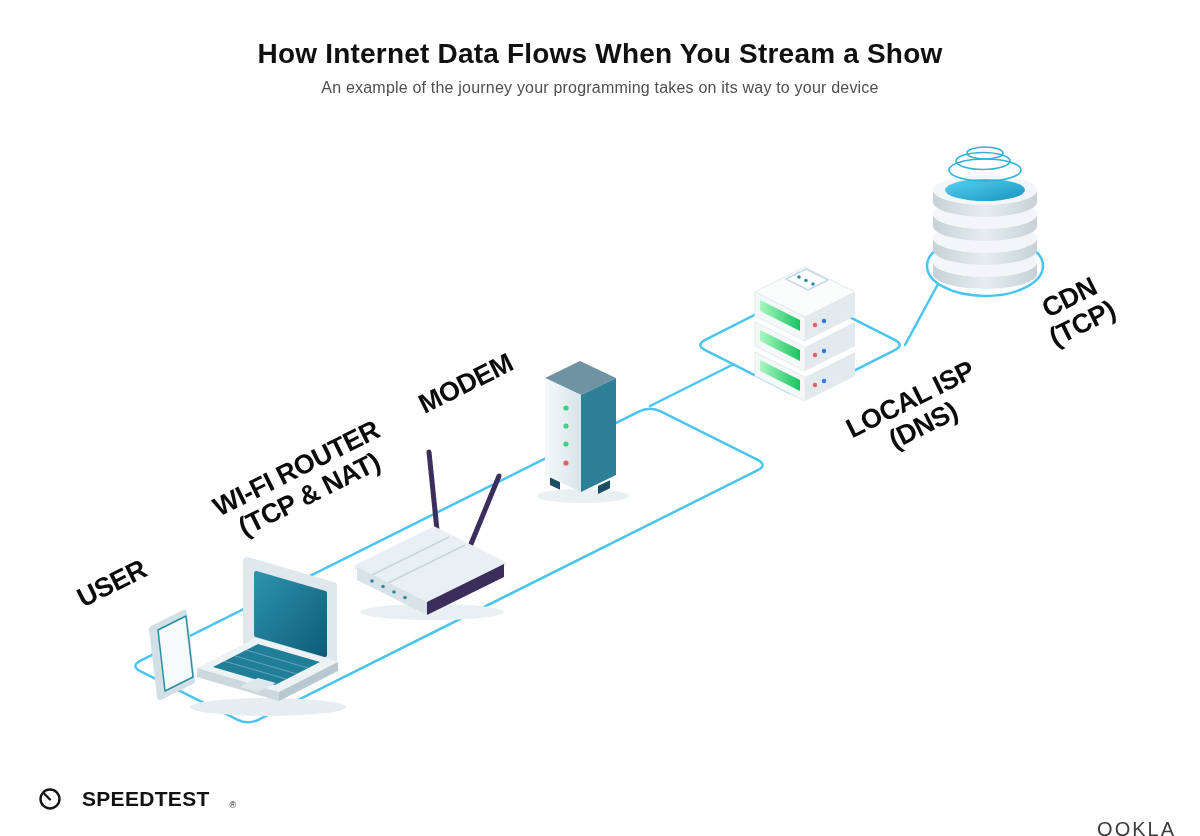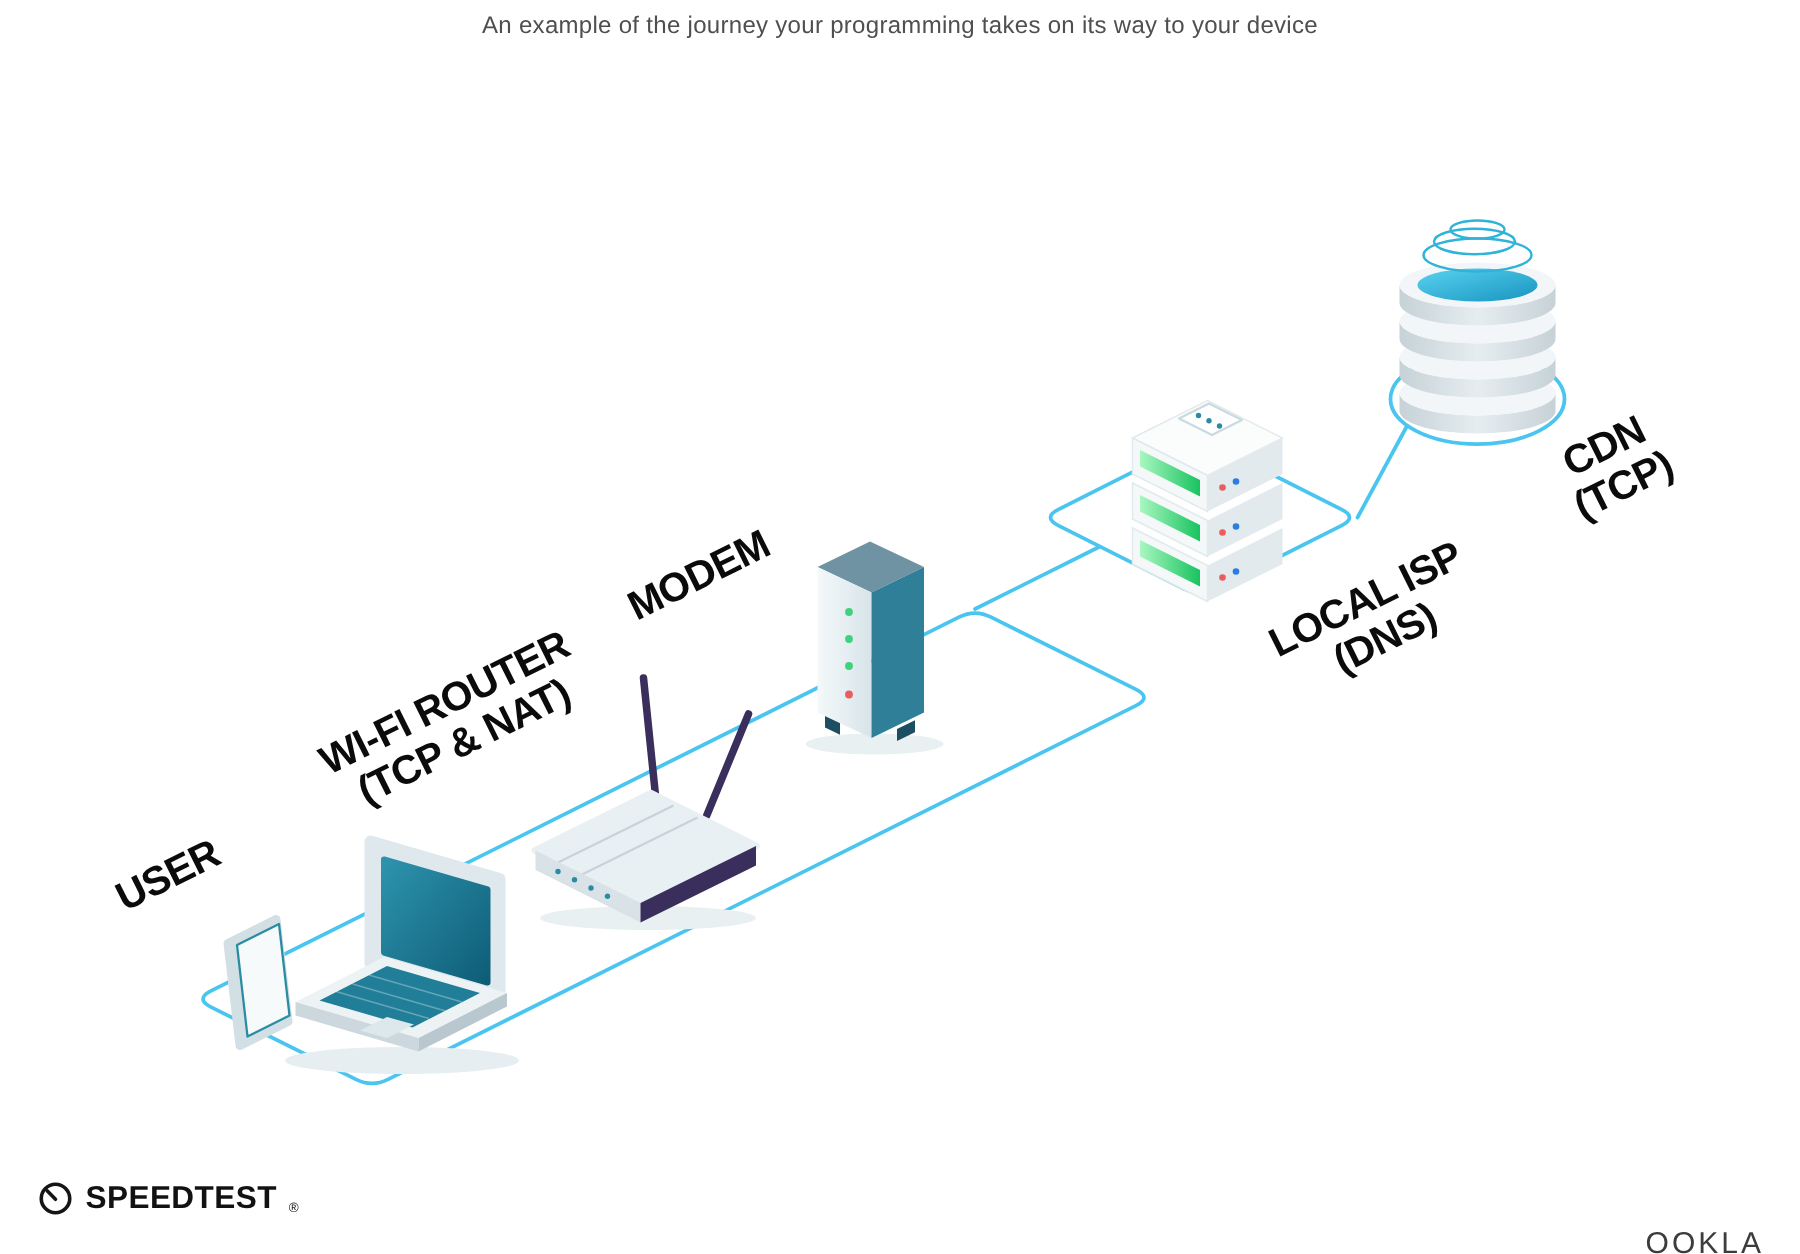--- a/index.html
+++ b/index.html
@@ -10,32 +10,33 @@
   .hdr h1{margin:38px 0 0 0;font-size:28px;font-weight:700;color:#101010;letter-spacing:.2px;}
   .hdr .subtitle{margin-top:9px;font-size:16px;font-weight:400;color:#4f4f4f;letter-spacing:.2px;}
   
   .layer{position:absolute;left:0;top:0;width:1200px;height:836px;}
   svg{display:block;}
   
   .iso-label{position:absolute;transform:translate(-50%,-50%) rotate(-26.5deg);
              text-align:center;font-weight:700;font-size:27px;line-height:1.08;
              color:#0b0b0b;letter-spacing:-.5px;white-space:nowrap;}
   
-  .footer-left{position:absolute;left:25px;top:787px;display:flex;align-items:flex-end;gap:8px;}
+  .footer-left{position:absolute;left:38px;top:787px;display:flex;align-items:flex-end;gap:20px;}
   .st-text{font-size:21px;font-weight:700;color:#121212;letter-spacing:.3px;line-height:24px;}
   .st-mark{font-size:9px;color:#121212;line-height:12px;}
   .footer-right{position:absolute;right:24px;top:792px;margin-top:26px;}
   .ookla-text{font-size:20px;font-weight:500;color:#3c3c3c;letter-spacing:2px;}
 </style>
 </head>
 <body>
 
 <div class="page">
 
   <div class="hdr">
+    <h1>How Internet Data Flows When You Stream a Show</h1>
     <div class="subtitle">An example of the journey your programming takes on its way to your device</div>
   </div>
 
   <svg class="layer" viewBox="0 0 1200 836">
     <g fill="none" stroke="#49c5ef" stroke-width="2.5" stroke-linecap="round" stroke-linejoin="round">
 
       <path d="M140.7,660.6 L639.3,411.4 Q650,406 660.7,411.4 L757.3,459.6 Q768,465 757.3,470.4 L258.7,719.6 Q248,725 237.3,719.6 L140.7,671.4 Q130,666 140.7,660.6 Z"></path>
 
       <path d="M650,406 L733,364.5"></path>
 

